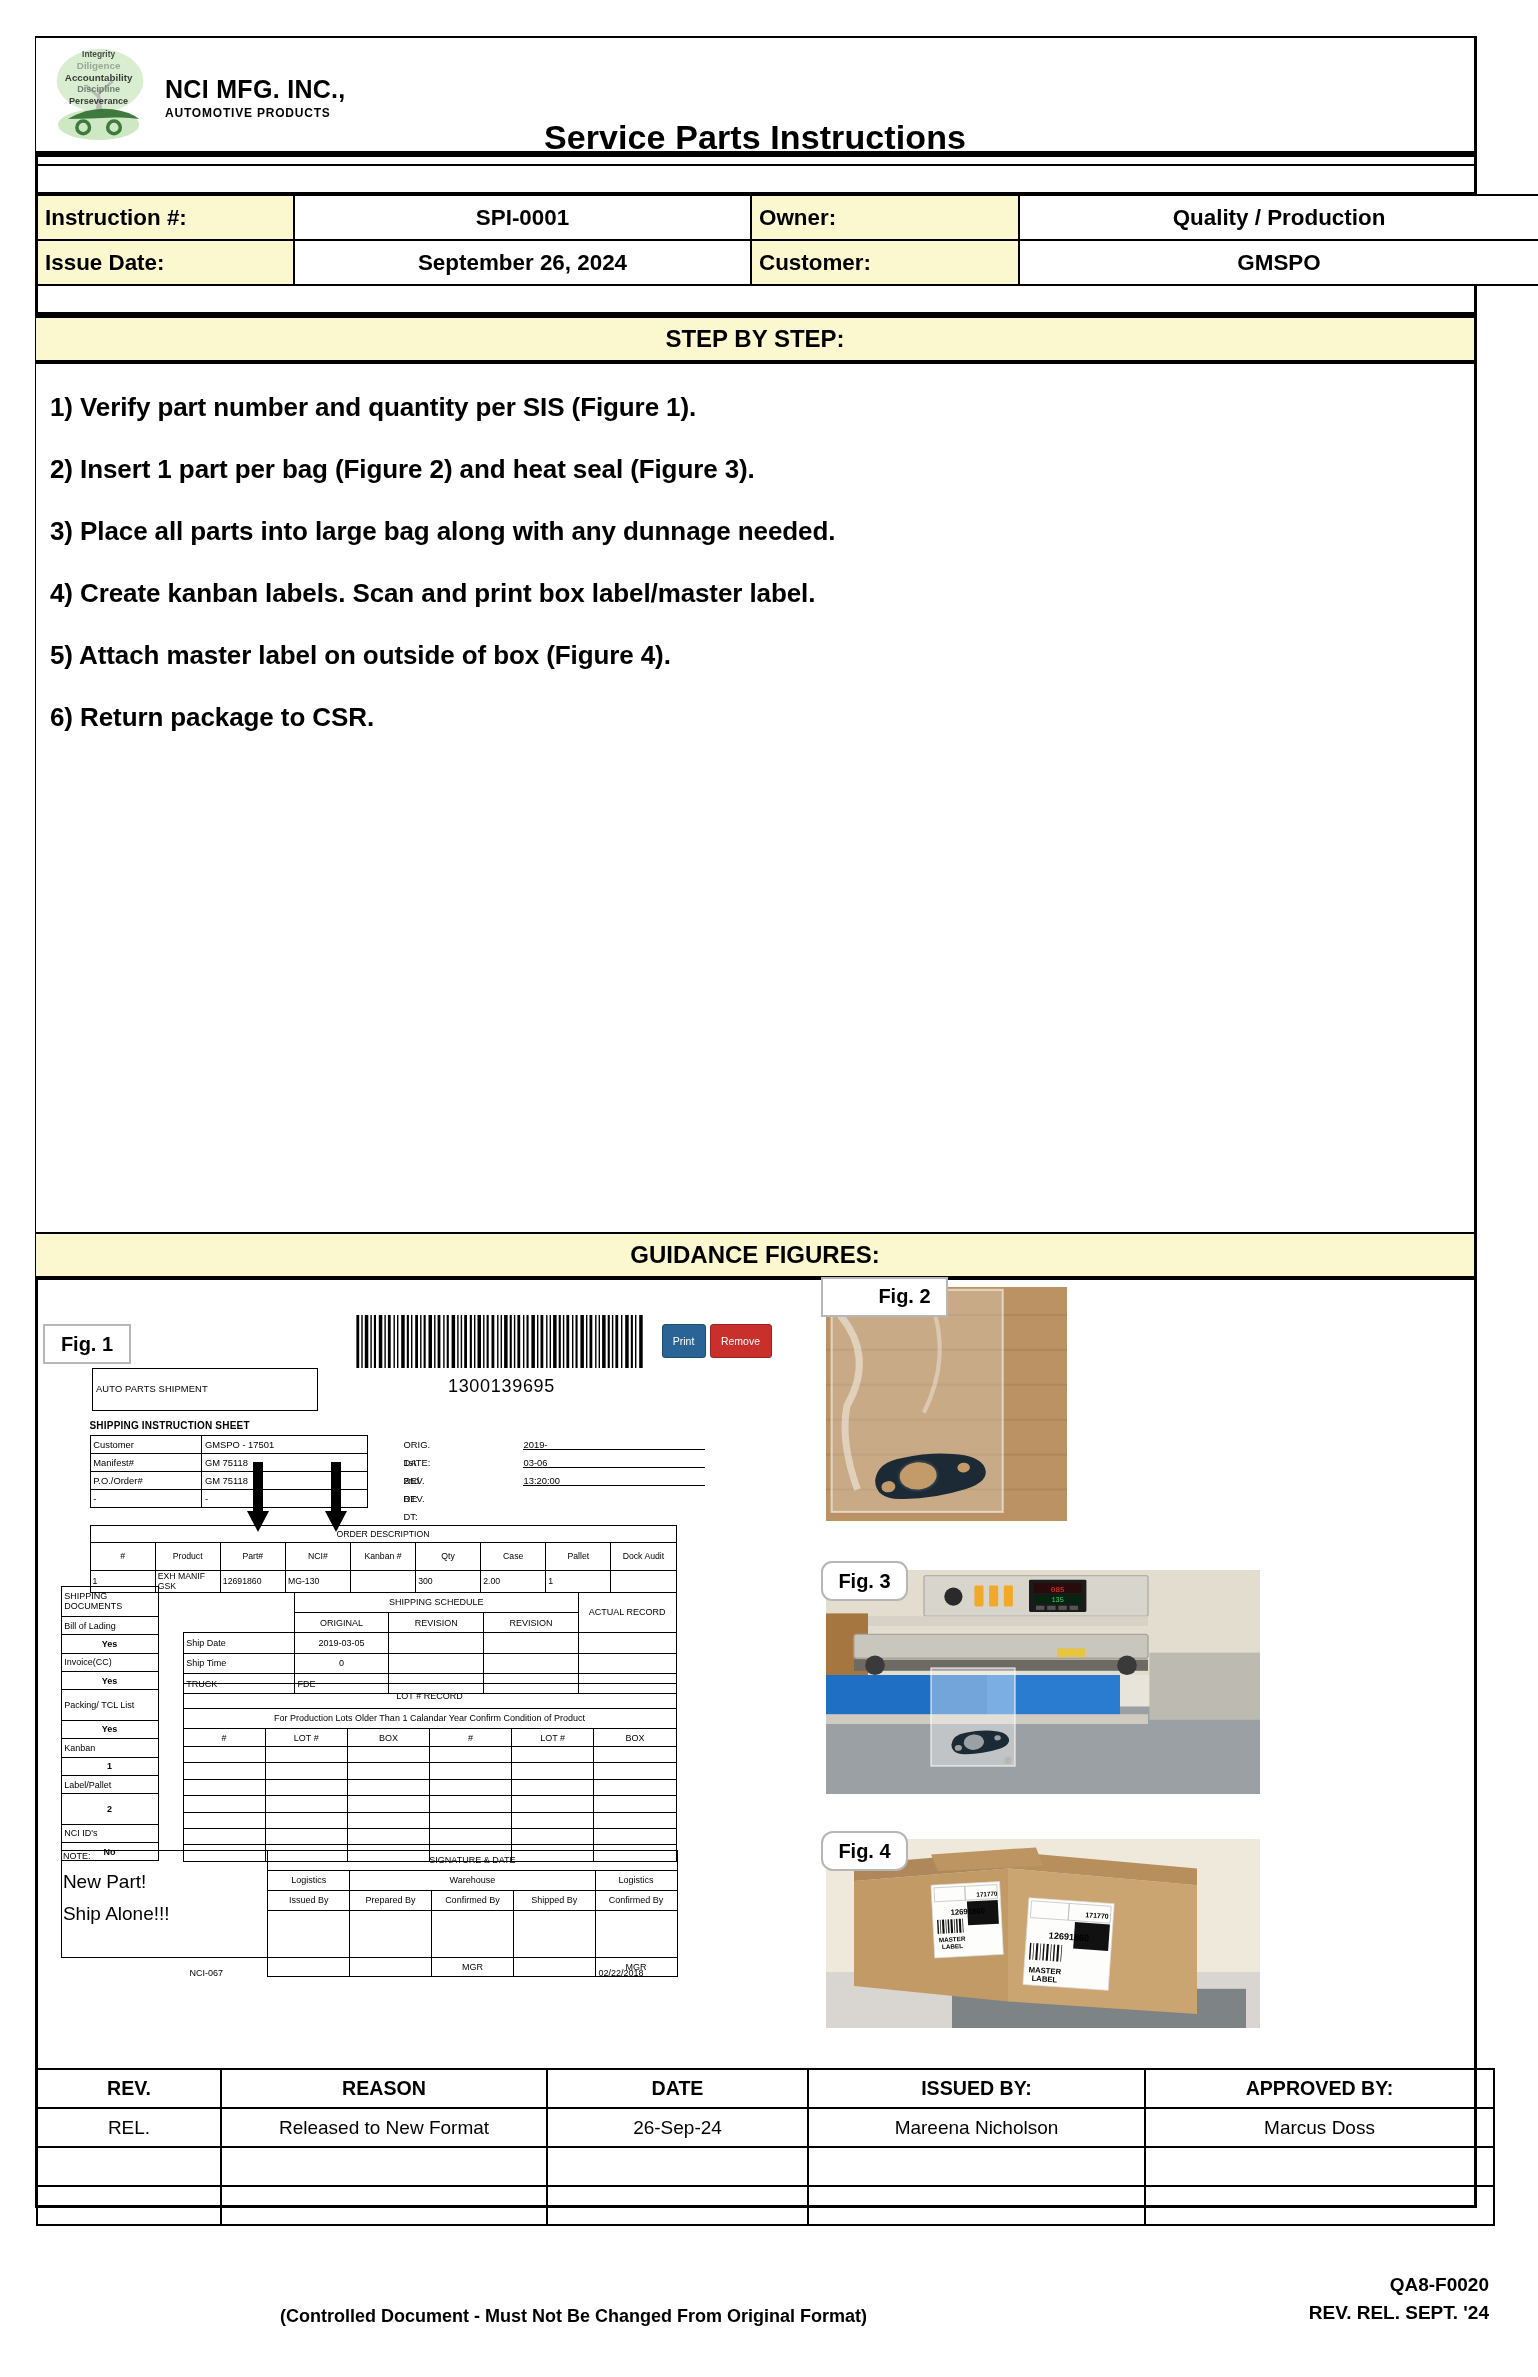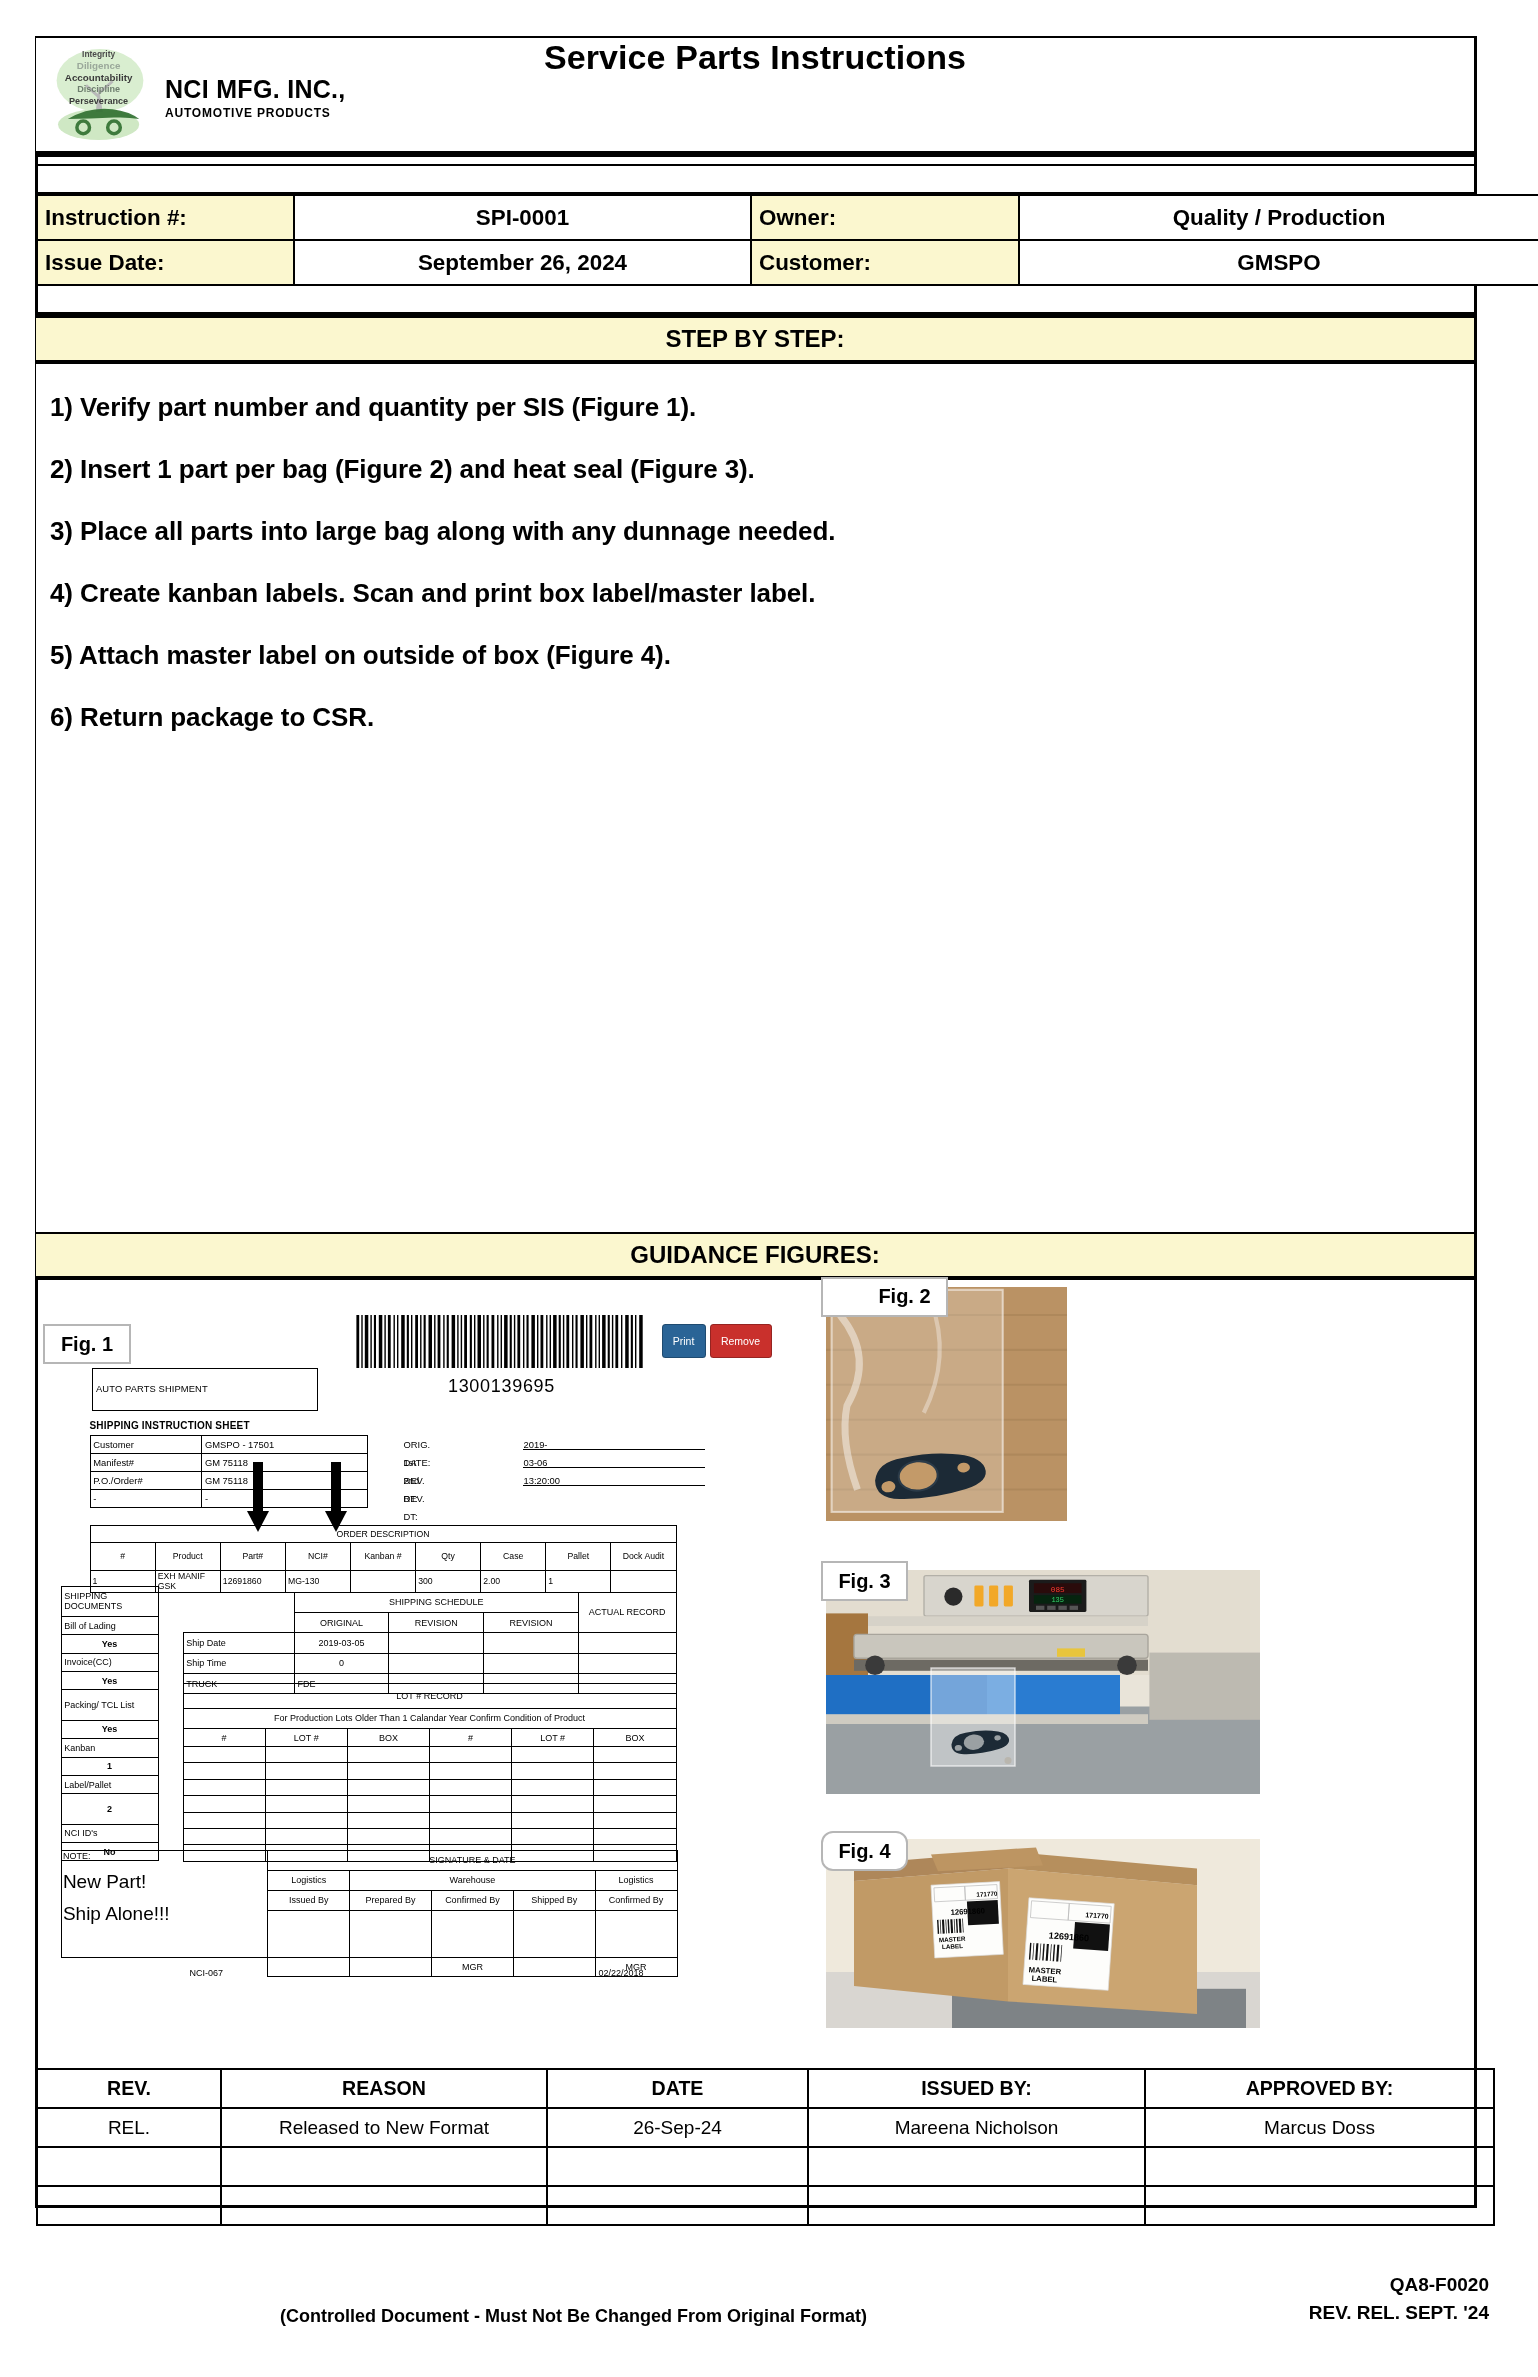--- a/index.html
+++ b/index.html
@@ -11,21 +11,21 @@
   .frame{position:absolute;left:35px;top:36px;width:1442px;height:2172px;border:3.5px solid #000;box-sizing:border-box;}
 
   
   .hdr{position:absolute;left:36px;top:38px;width:1438px;height:119px;box-sizing:border-box;
         border-bottom:6.3px solid #000;background:#fff;}
   .logo{position:absolute;left:8.4px;top:4.2px;width:210px;height:105px;}
   .logo svg{display:block;}
   .brand{position:absolute;left:129px;top:39px;}
   .brand .b1{font-size:25px;font-weight:700;letter-spacing:0.3px;line-height:1;}
   .brand .b2{font-size:12px;font-weight:600;letter-spacing:0.8px;margin-top:4.2px;}
-  .doc-title{position:absolute;left:0;top:0;width:1438px;height:119px;display:flex;align-items:flex-start;justify-content:center;}
+  .doc-title{position:absolute;left:0;top:0;width:1438px;height:119px;display:flex;align-items:flex-end;justify-content:center;}
   .doc-title span{font-size:34px;font-weight:700;letter-spacing:0.1px;}
 
   
   .spacer-a{position:absolute;left:36px;top:164px;width:1438px;height:31px;border-top:2.8px solid #000;border-bottom:3.5px solid #000;box-sizing:border-box;}
 
   
   .info{position:absolute;left:36px;top:194px;width:1438px;}
   .info table{border-collapse:collapse;width:1438px;table-layout:fixed;}
   .info td{border:2.1px solid #000;height:43px;font-size:22.4px;font-weight:700;padding:0 7px;}
   .info td.lbl{background:#fbf7cf;text-align:left;}
@@ -620,21 +620,21 @@
             <path d="M0 22 q6 -26 42 -28 q40 -4 72 2 q38 6 44 24 q6 20 -30 28 q-50 10 -96 4 q-34 -4 -32 -30 z" fill="#1c2a36"></path>
             <ellipse cx="62" cy="22" rx="28" ry="21" fill="#9aa0a3"></ellipse>
             <ellipse cx="18" cy="33" rx="10" ry="8" fill="#9aa0a3"></ellipse>
             <ellipse cx="128" cy="17" rx="9" ry="7" fill="#9aa0a3"></ellipse>
           </g>
         </g>
         <rect x="462" y="118" width="158" height="96" fill="#bdbab1"></rect>
         <circle cx="260" cy="272" r="5" fill="#b9b6ae"></circle>
       </svg>
     </div>
-    <div class="figtag ph-cap" style="left:785px;top:281px;width:83px;height:36px;">Fig. 3</div>
+    <div class="figtag ph-cap" style="left:785px;top:281px;width:83px;height:36px;border-radius:11px;">Fig. 3</div>
 
     <div class="photo" style="left:790px;top:559px;width:434px;height:189px;">
       <svg width="434" height="189" viewBox="0 0 620 270">
         <rect width="620" height="270" fill="#efe9dc"></rect>
         <rect x="0" y="190" width="620" height="80" fill="#d9d6d1"></rect>
         <rect x="180" y="214" width="420" height="56" fill="#7e8386"></rect>
         <polygon points="40,60 260,42 260,232 40,210" fill="#c19a66"></polygon>
         <polygon points="260,42 530,66 530,250 260,232" fill="#cba571"></polygon>
         <polygon points="260,18 530,42 530,66 260,42" fill="#b68f5d"></polygon>
         <polygon points="40,36 260,18 260,42 40,60" fill="#ae875a"></polygon>

